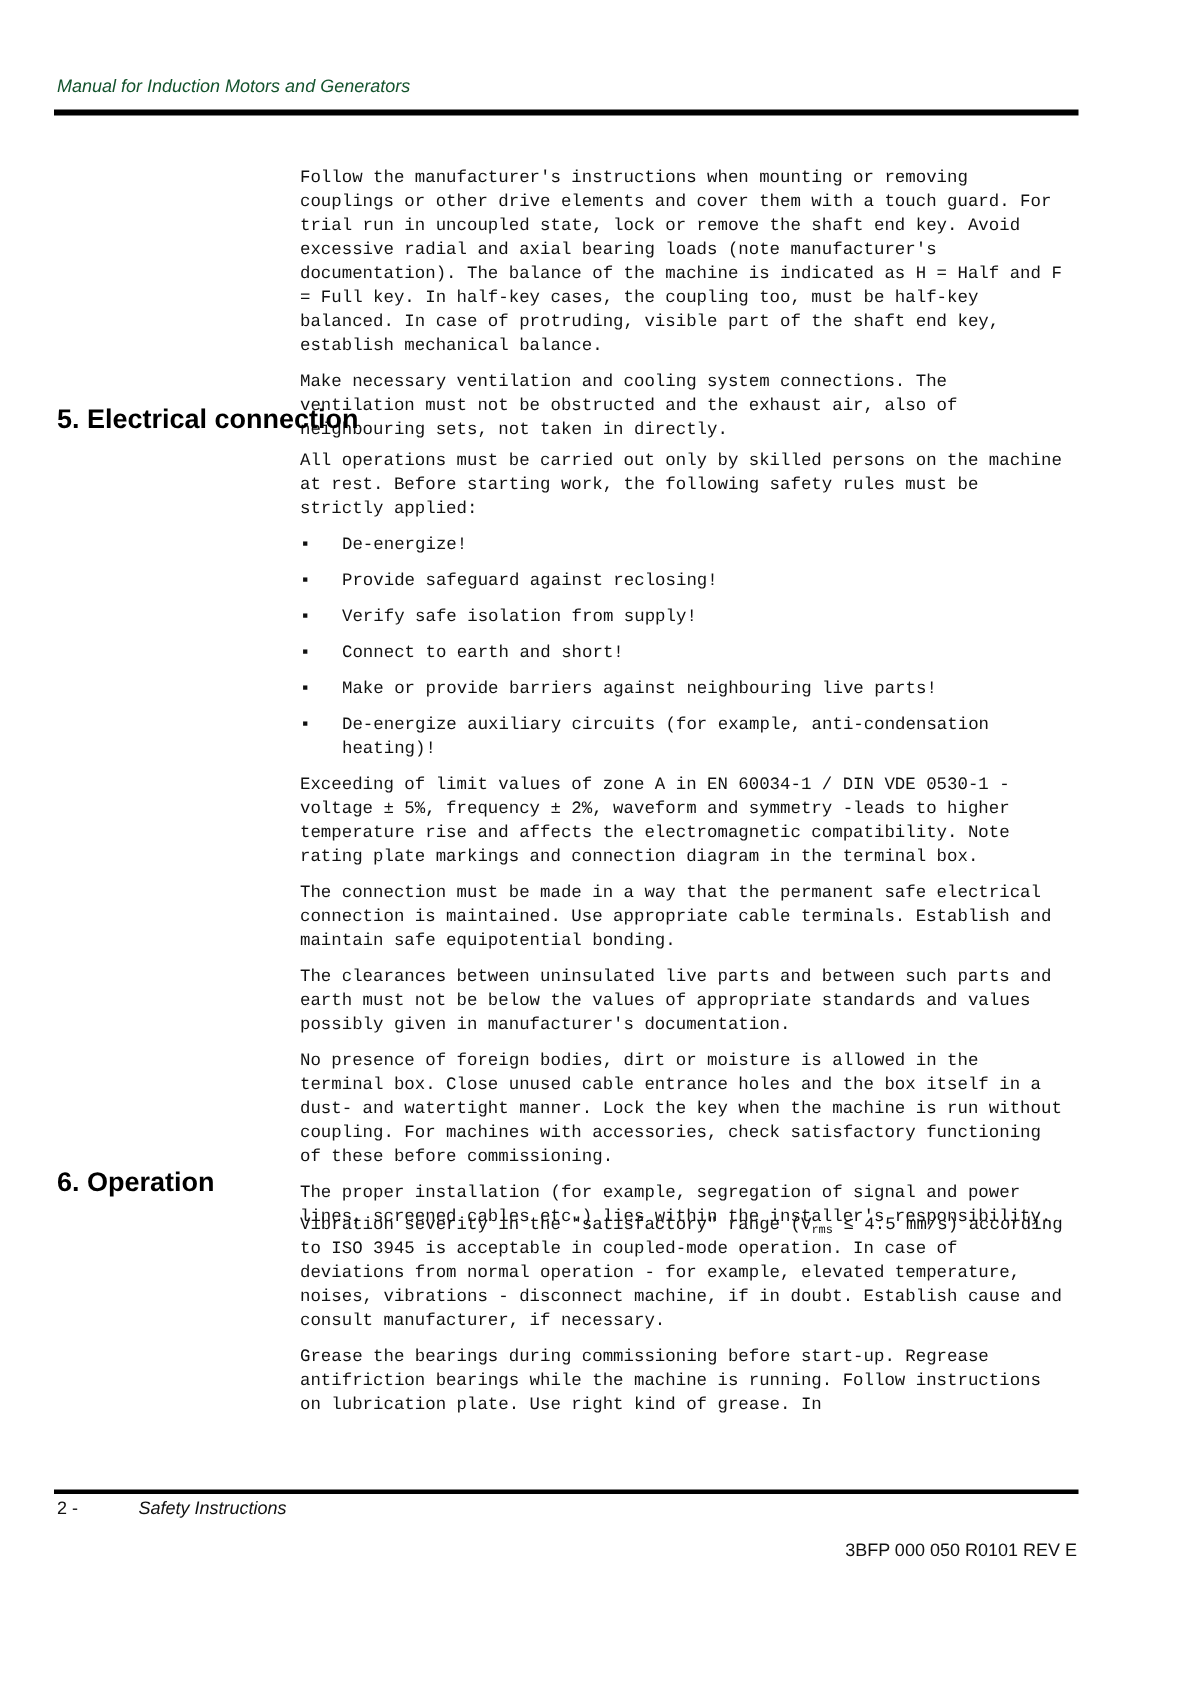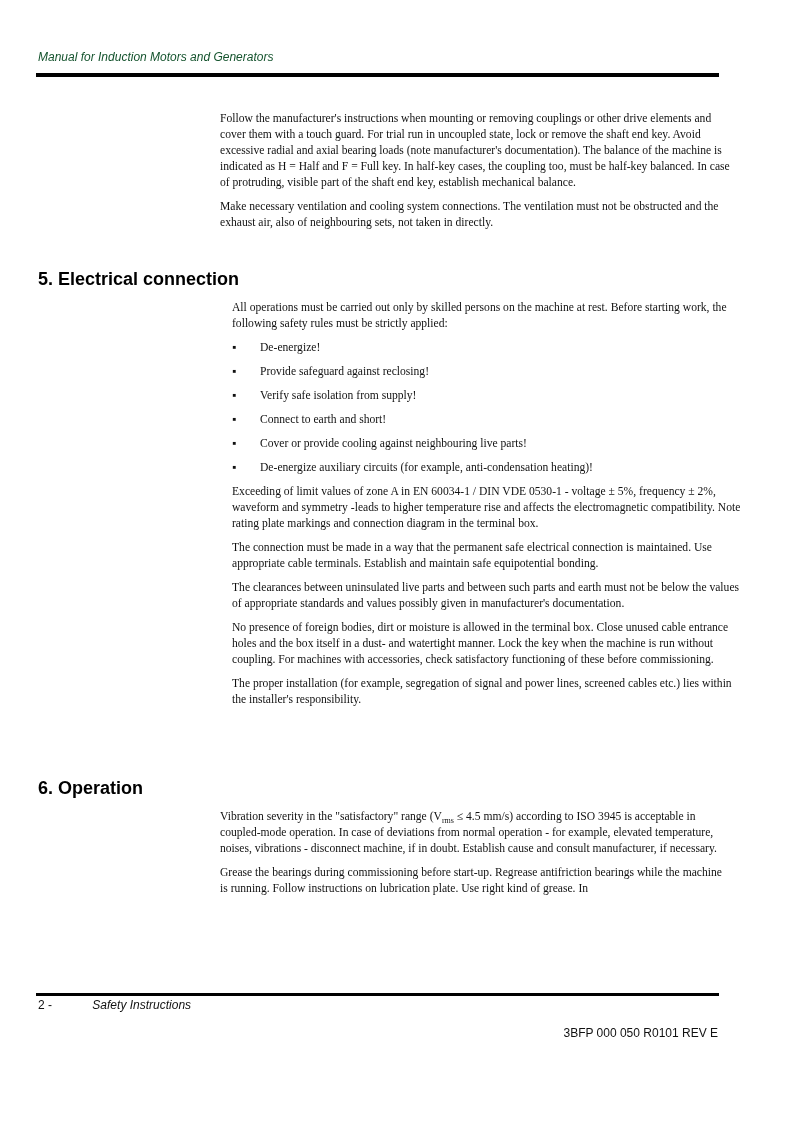--- a/index.html
+++ b/index.html
@@ -4,22 +4,22 @@
 <style>
   html, body { margin: 0; padding: 0; background: #ffffff; }
   body { width: 793px; height: 1123px; position: relative; overflow: hidden; color: #111; }
   .page { position: absolute; left: 0; top: 0; width: 793px; height: 1123px; }
   .header-title {
     position: absolute; left: 38px; top: 50px;
     font-family: "Liberation Sans", sans-serif; font-style: italic; font-size: 12px; color: #14532d;
   }
   .header-rule { position: absolute; left: 36px; top: 73px; width: 683px; height: 4px; background: #000; }
   .body-col {
-    position: absolute; left: 220px; width: 510px;
-    font-family: Liberation Serif, serif; font-size: 11.6px; line-height: 16px; color: #111;
+    position: absolute; left: 200px; width: 510px;
+    font-family: Liberation Mono, monospace; font-size: 11.6px; line-height: 16px; color: #111;
   }
   .body-col p { margin: 0 0 8px 0; }
   .section-heading {
     position: absolute; left: 38px;
     font-family: "Liberation Sans", sans-serif; font-weight: bold; font-size: 18px; color: #000;
   }
   .watermark {
     position: absolute; left: 106px; top: 252px;
     font-family: "Liberation Sans", sans-serif; font-size: 21px; color: #111; white-space: nowrap;
   }
@@ -46,28 +46,28 @@
   <div class="header-title">Manual for Induction Motors and Generators</div>
   <div class="header-rule"></div>
 
   <div class="body-col" style="top:111px;">
     <p>Follow the manufacturer's instructions when mounting or removing couplings or other drive elements and cover them with a touch guard. For trial run in uncoupled state, lock or remove the shaft end key. Avoid excessive radial and axial bearing loads (note manufacturer's documentation). The balance of the machine is indicated as H = Half and F = Full key. In half-key cases, the coupling too, must be half-key balanced. In case of protruding, visible part of the shaft end key, establish mechanical balance.</p>
     <p>Make necessary ventilation and cooling system connections. The ventilation must not be obstructed and the exhaust air, also of neighbouring sets, not taken in directly.</p>
   </div>
 
   <div class="section-heading" style="top:269px;">5.  Electrical connection</div>
 
-  <div class="body-col" style="top:300px;margin-left:12px;">
+  <div class="body-col" style="top:300px;">
     <p>All operations must be carried out only by skilled persons on the machine at rest. Before starting work, the following safety rules must be strictly applied:</p>
     <ul class="rules">
       <li><span class="bullet">▪</span><span>De-energize!</span></li>
       <li><span class="bullet">▪</span><span>Provide safeguard against reclosing!</span></li>
       <li><span class="bullet">▪</span><span>Verify safe isolation from supply!</span></li>
       <li><span class="bullet">▪</span><span>Connect to earth and short!</span></li>
-      <li><span class="bullet">▪</span><span>Cover or provide cooling against neighbouring live parts!</span></li>
+      <li><span class="bullet">▪</span><span>Make or provide barriers against neighbouring live parts!</span></li>
       <li><span class="bullet">▪</span><span>De-energize auxiliary circuits (for example, anti-condensation heating)!</span></li>
     </ul>
     <p>Exceeding of limit values of zone A in EN 60034-1 / DIN VDE 0530-1 - voltage ± 5%, frequency ± 2%, waveform and symmetry -leads to higher temperature rise and affects the electromagnetic compatibility. Note rating plate markings and connection diagram in the terminal box.</p>
     <p>The connection must be made in a way that the permanent safe electrical connection is maintained. Use appropriate cable terminals. Establish and maintain safe equipotential bonding.</p>
     <p>The clearances between uninsulated live parts and between such parts and earth must not be below the values of appropriate standards and values possibly given in manufacturer's documentation.</p>
     <p>No presence of foreign bodies, dirt or moisture is allowed in the terminal box. Close unused cable entrance holes and the box itself in a dust- and watertight manner. Lock the key when the machine is run without coupling. For machines with accessories, check satisfactory functioning of these before commissioning.</p>
     <p>The proper installation (for example, segregation of signal and power lines, screened cables etc.) lies within the installer's responsibility.</p>
   </div>
 
   <div class="section-heading" style="top:778px;">6.  Operation</div>

